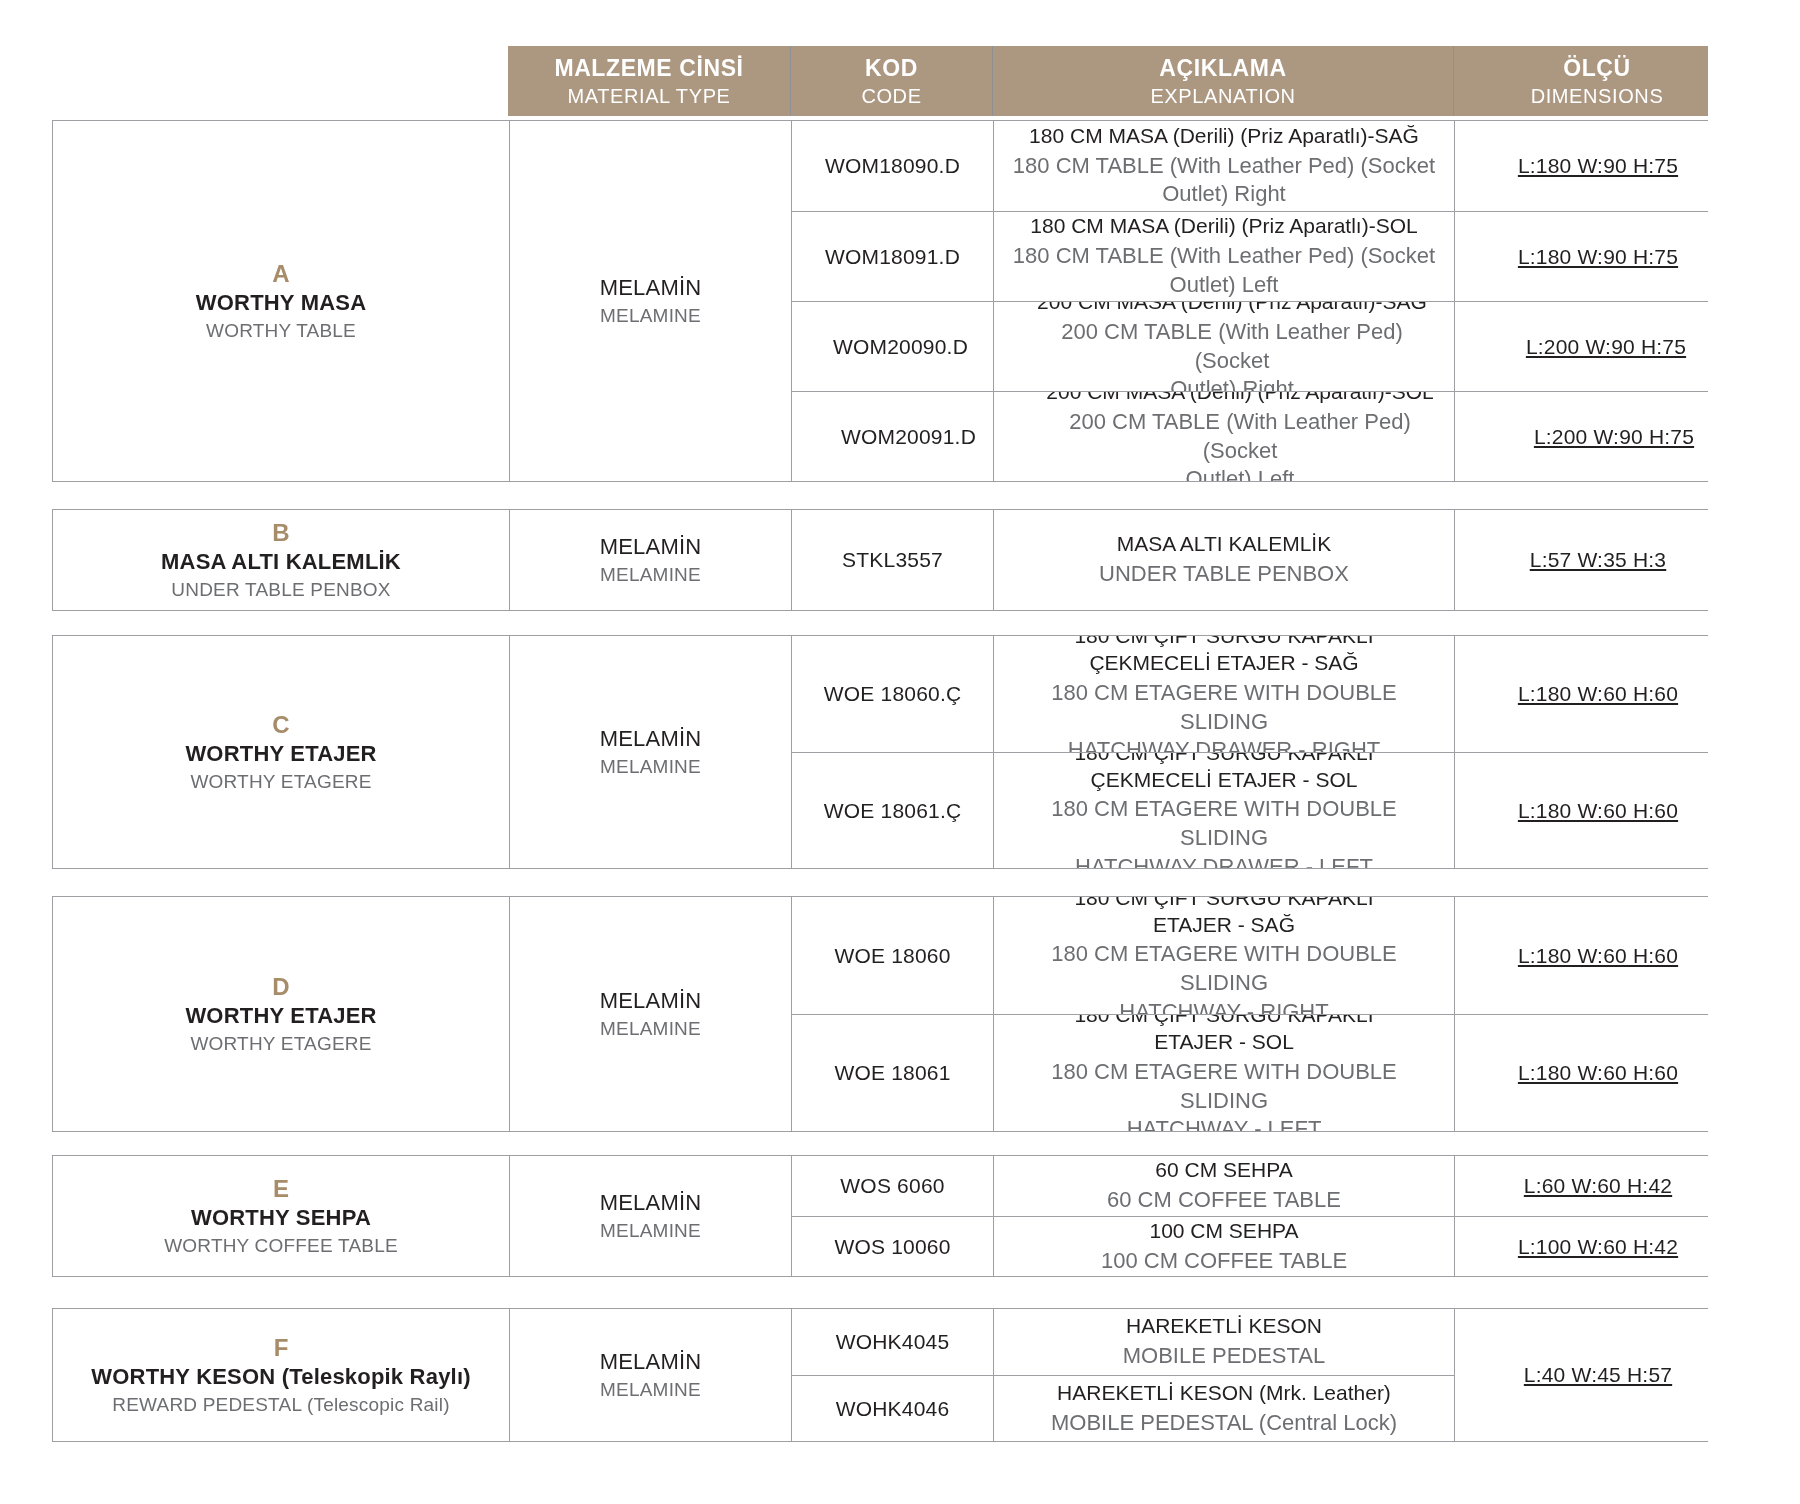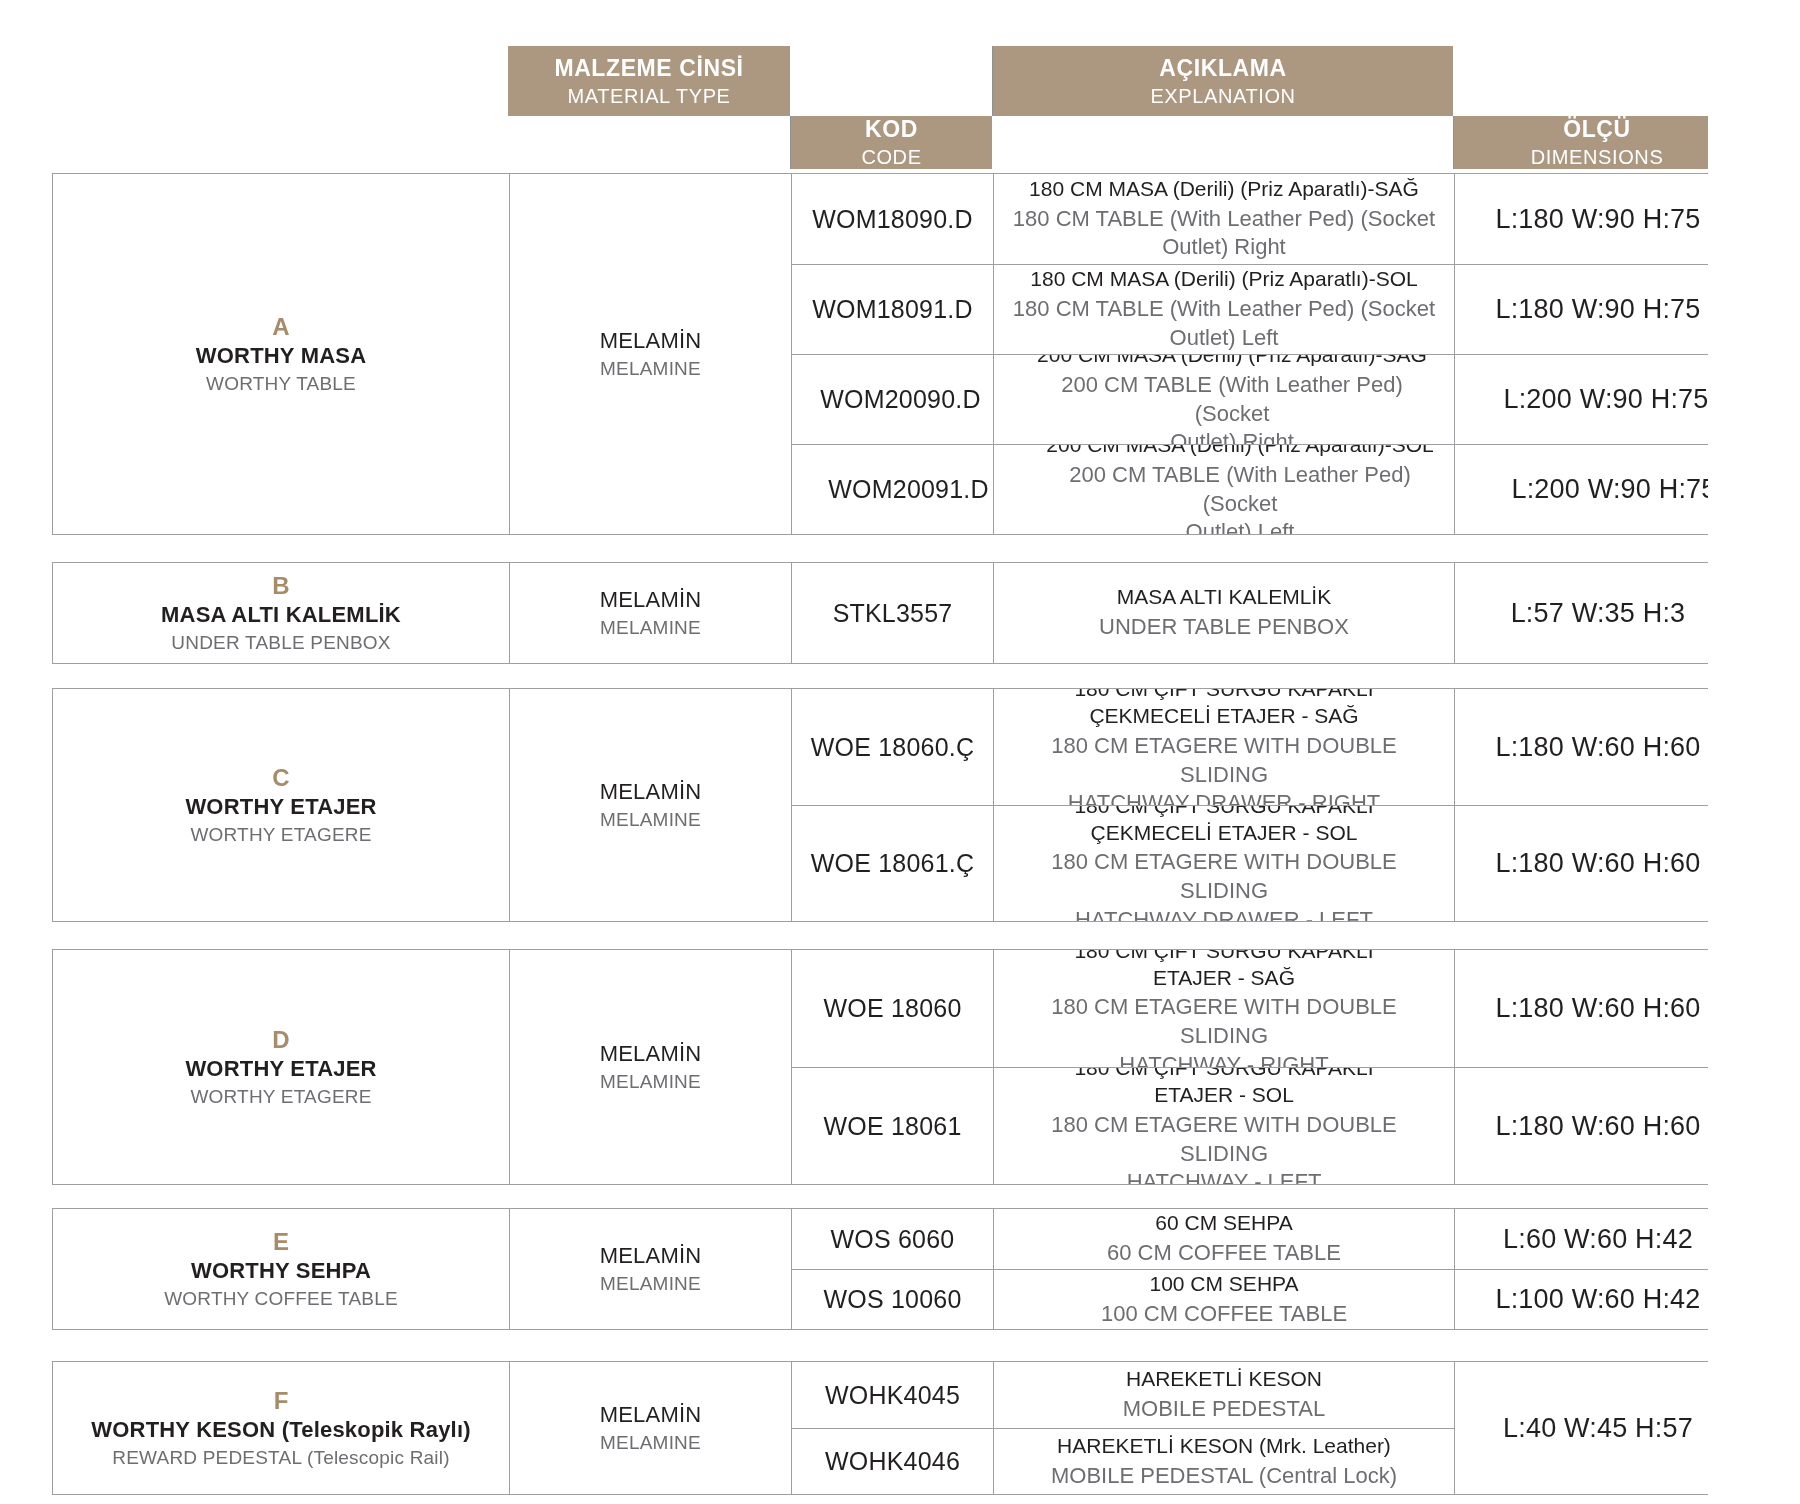--- a/index.html
+++ b/index.html
@@ -78,44 +78,44 @@
   .row4 { grid-row: 4; padding-left: 44px; }
   .span2 { grid-row: 1 / span 2; }
   .span4 { grid-row: 1 / span 4; }
   .bt { border-top: 1px solid var(--border); }
   
   .letter   { font-size: 24px; font-weight: bold; color: var(--letter); }
   .name-tr  { font-size: 22px; font-weight: bold; color: var(--dark); margin-top: 2px; letter-spacing: 0.2px; }
   .name-en  { font-size: 19px; color: var(--gray); margin-top: 4px; letter-spacing: 0.2px; }
   .mat-tr   { font-size: 22px; color: var(--dark); letter-spacing: 0.2px; }
   .mat-en   { font-size: 19px; color: var(--gray); margin-top: 4px; letter-spacing: 0.2px; }
-  .code-txt { font-size: 25px; color: var(--dark); letter-spacing: 0.2px; }
+  .code-txt { font-size: 21px; color: var(--dark); letter-spacing: 0.2px; }
   .desc-tr  { font-size: 21px; color: var(--dark); line-height: 1.28; white-space: pre-line; }
   .desc-en  { font-size: 22px; color: var(--gray); line-height: 1.3; white-space: pre-line; margin-top: 2px; }
-  .dims-txt { font-size: 27px; color: var(--dark); letter-spacing: 0.2px; }
+  .dims-txt { font-size: 21px; color: var(--dark); letter-spacing: 0.2px; text-decoration: underline; }
 </style>
 </head>
 <body>
 
 <div class="page">
   <div class="content">
 
     <div class="thead">
       <div class="hcell hspacer col1"></div>
       <div class="hcell col2">
         <div class="header-tr">MALZEME CİNSİ</div>
         <div class="header-en">MATERIAL TYPE</div>
       </div>
+      <div class="hcell hdiv col3">
+        <div class="header-tr">KOD</div>
+        <div class="header-en">CODE</div>
+      </div>
       <div class="hcell hdiv col4">
         <div class="header-tr">AÇIKLAMA</div>
         <div class="header-en">EXPLANATION</div>
-      </div>
-      <div class="hcell hdiv col3">
-        <div class="header-tr">KOD</div>
-        <div class="header-en">CODE</div>
       </div>
       <div class="hcell hdiv col5">
         <div class="header-tr">ÖLÇÜ</div>
         <div class="header-en">DIMENSIONS</div>
       </div>
     </div>
 
     <div class="sec sec-a">
       <div class="cell col1 span4">
         <div class="letter">A</div>

